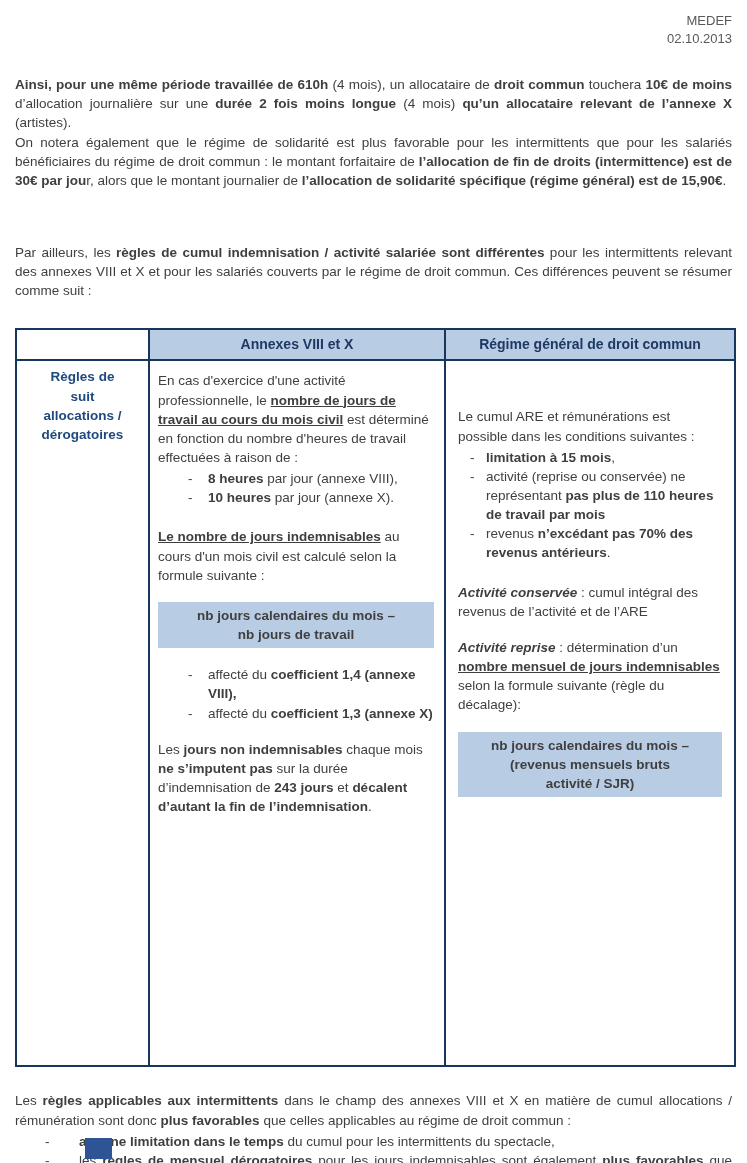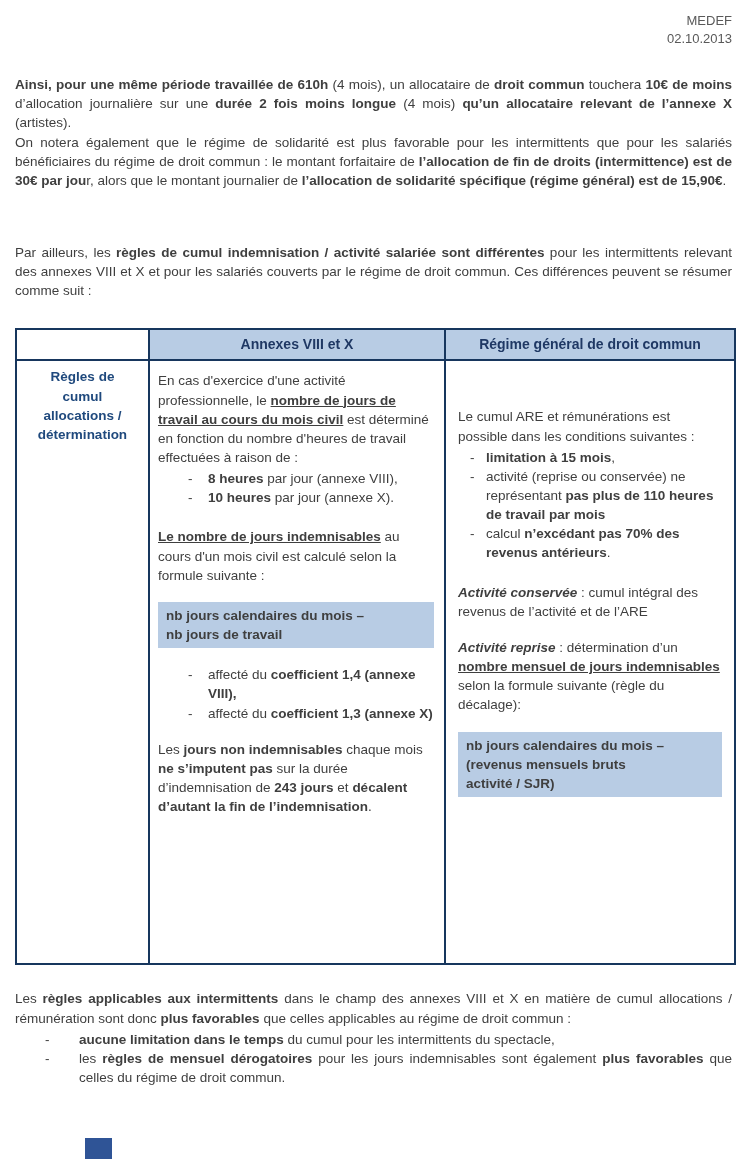--- a/index.html
+++ b/index.html
@@ -18,31 +18,31 @@
   .para{text-align:justify;}
   .para.first{margin-top:28px;}
   .para.gap{margin-top:53px;}
 
   table.cmp{border-collapse:collapse;table-layout:fixed;width:719px;margin-top:27px;}
   table.cmp td,table.cmp th{border:2px solid var(--border);vertical-align:top;}
   td.spacer{border:none;}
   th.th{background:var(--highlight);color:#1f3864;font-weight:700;text-align:center;
         padding:5px 4px;font-size:14px;}
   td.label-cell{text-align:center;vertical-align:middle;color:var(--label);
-        font-weight:700;padding:6px;height:604px;}
+        font-weight:700;padding:6px;height:706px;}
   td.cell{padding:10px 10px 12px 8px;}
   td.col2{padding:46px 12px 28px 12px;}
 
   .blk{margin-bottom:17px;}
   .blk:last-child{margin-bottom:0;}
   .col1 .blk:nth-child(1){margin-bottom:2px;}
   .col2 .blk:nth-child(1){margin-bottom:2px;}
   .col1 .blk:nth-child(2){margin-bottom:20px;}
   .col2 .blk:nth-child(2){margin-bottom:20px;}
-  .box{background:var(--highlight);font-weight:700;padding:4px 8px;}
+  .box{background:var(--highlight);font-weight:700;padding:4px 8px;text-align:center;}
   .ul .li{display:flex;}
   .litxt{flex:1;}
   .dash{flex:0 0 26px;padding-left:6px;}
   .col1 .ul{padding-left:24px;}
   .col2 .ul{padding-left:6px;}
   .col2 .dash{flex:0 0 22px;}
 
   .after-table{margin-top:24px;text-align:justify;}
   .foot-list{margin-top:2px;padding-left:28px;}
   .foot-list .li{display:flex;}
@@ -72,21 +72,21 @@
         <col style="width:290px">
     </colgroup>
     <tbody>
         <tr>
       <td class="spacer"></td>
       <th class="th">Annexes VIII et X</th>
       <th class="th">Régime général de droit commun</th>
     </tr>
     <tr>
       <td class="label-cell">
-        <div><span>Règles de</span><br><span>cumul</span><br><span>allocations /</span><br><span>détermination</span></div>
+        <div><span>Règles de</span><br><span>suit</span><br><span>allocations /</span><br><span>dérogatoires</span></div>
       </td>
       <td class="cell col1">
             <div class="blk p"><span>En cas d'exercice d'une activité professionnelle, le </span><span class="b u">nombre de jours de travail au cours du mois civil</span><span> est déterminé en fonction du nombre d'heures de travail effectuées à raison de :</span></div>
             <div class="blk ul">
               <div class="li">
                 <span class="dash">-</span>
                 <span class="litxt"><span class="b">8 heures</span><span> par jour (annexe VIII),</span></span>
               </div>
               <div class="li">
                 <span class="dash">-</span>
@@ -113,21 +113,21 @@
               <div class="li">
                 <span class="dash">-</span>
                 <span class="litxt"><span class="b">limitation à 15 mois</span><span>,</span></span>
               </div>
               <div class="li">
                 <span class="dash">-</span>
                 <span class="litxt"><span>activité (reprise ou conservée) ne représentant </span><span class="b">pas plus de 110 heures de travail par mois</span></span>
               </div>
               <div class="li">
                 <span class="dash">-</span>
-                <span class="litxt"><span>calcul </span><span class="b">n’excédant pas 70% des revenus antérieurs</span><span>.</span></span>
+                <span class="litxt"><span>revenus </span><span class="b">n’excédant pas 70% des revenus antérieurs</span><span>.</span></span>
               </div>
             </div>
             <div class="blk p"><span class="b i">Activité conservée</span><span> : cumul intégral des revenus de l’activité et de l’ARE</span></div>
             <div class="blk p"><span class="b i">Activité reprise</span><span> : détermination d’un </span><span class="b u">nombre mensuel de jours indemnisables</span><span> selon la formule suivante (règle du décalage):</span></div>
             <div class="blk box"><span class="b">nb jours calendaires du mois –</span><br><span class="b">(revenus mensuels bruts</span><br><span class="b">activité / SJR)</span></div>
           </td>
     </tr>
   </tbody>
     </table>
 

